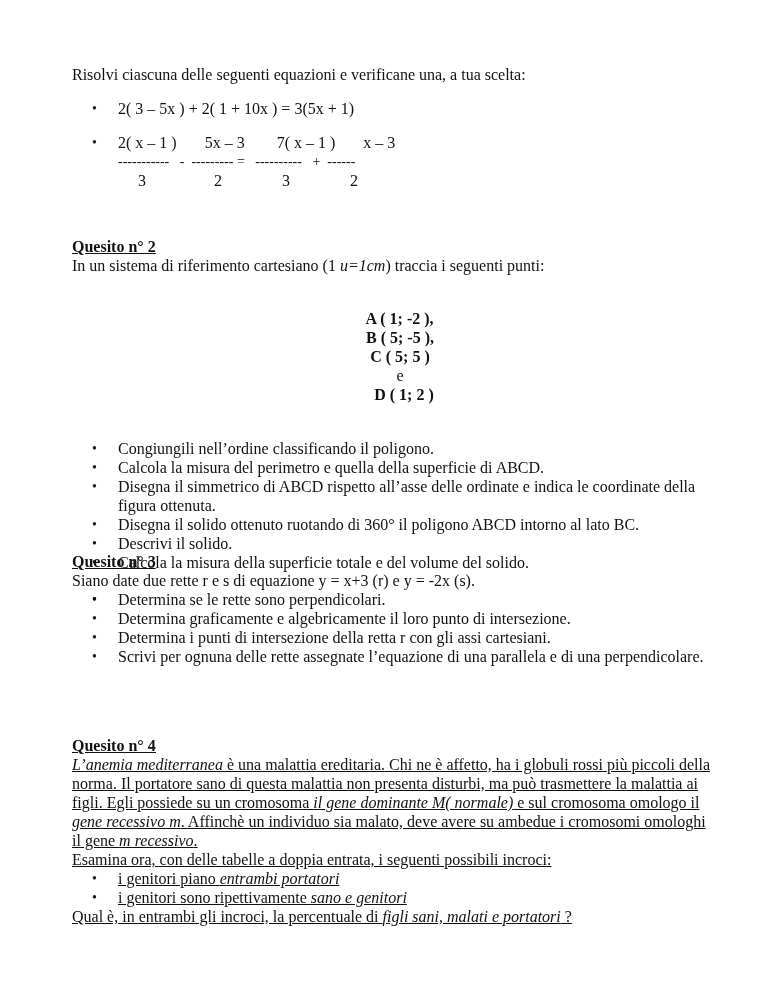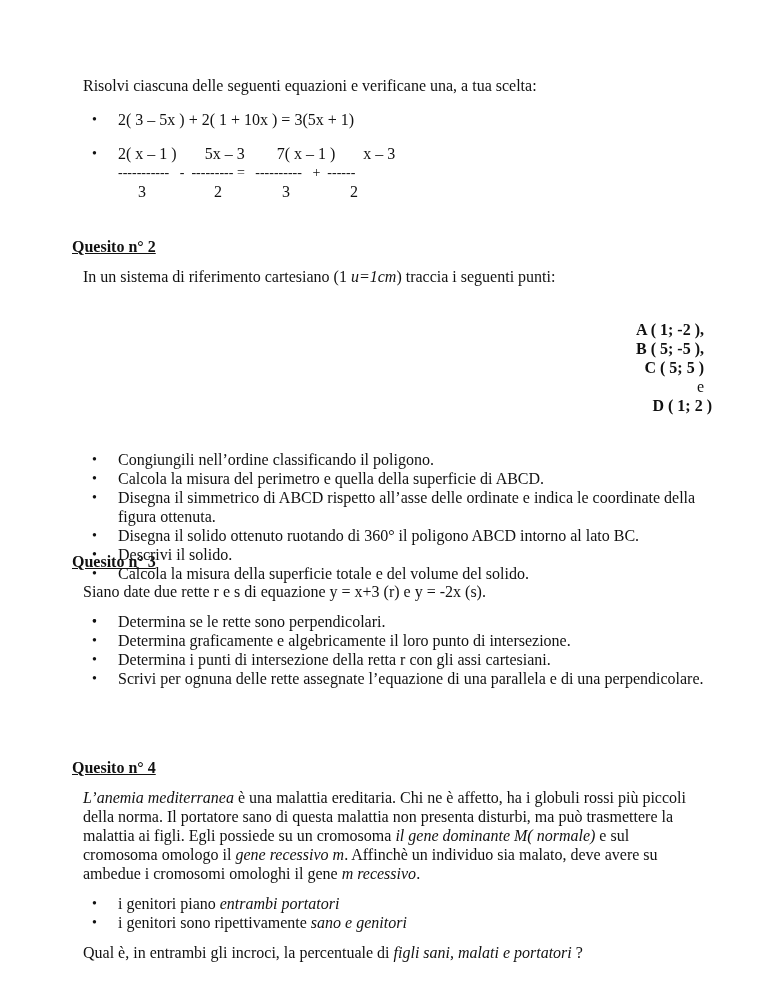--- a/index.html
+++ b/index.html
@@ -23,21 +23,21 @@
       top: 0;
       width: 640px;
     }
     .heading {
       font-weight: bold;
       text-decoration: underline;
       margin: 0;
       line-height: 19px;
     }
     .para {
-      margin: 11px;
+      margin: 0;
       line-height: 19px;
     }
     .blist {
       list-style: none;
       margin: 0;
       padding: 0;
     }
     .blist li {
       position: relative;
       padding-left: 46px;
@@ -51,21 +51,21 @@
     }
     .eq-line { white-space: pre; }
     .frac {
       position: relative;
       padding-left: 46px;
       white-space: pre;
       line-height: 19px;
     }
     .points {
       font-weight: bold;
-      text-align: right;
+      text-align: center;
       white-space: pre;
       line-height: 19px;
     }
     .points .conj { font-weight: normal; }
     em { font-style: italic; text-align: right; }
   </style>
 </head>
 <body>
 
 <div class="page">
@@ -111,23 +111,24 @@
     <p class="para">Siano date due rette r e s di equazione y = x+3 (r) e y = -2x (s).</p>
     <ul class="blist">
       <li><span class="bullet">•</span></li>
       <li><span class="bullet">•</span><span>Determina se le rette sono perpendicolari.</span></li>
       <li><span class="bullet">•</span><span>Determina graficamente e algebricamente il loro punto di intersezione.</span></li>
       <li><span class="bullet">•</span><span>Determina i punti di intersezione della retta r con gli assi cartesiani.</span></li>
       <li><span class="bullet">•</span><span>Scrivi per ognuna delle rette assegnate l’equazione di una parallela e di una perpendicolare.</span></li>
     </ul>
   </section>
 
-  <section style="position:absolute; top:758px; left:0; width:640px;">
+  <section style="position:absolute; top:736px; left:0; width:640px;text-decoration:underline;">
     <p class="heading">Quesito n° 4</p>
     <p class="para"><em>L’anemia mediterranea</em><span> è una malattia ereditaria. Chi ne è affetto, ha i globuli rossi più piccoli della norma. Il portatore sano di questa malattia non presenta disturbi, ma può trasmettere la malattia ai figli. Egli possiede su un cromosoma </span><em>il gene dominante M( normale)</em><span> e sul cromosoma omologo il </span><em>gene recessivo m</em><span>.  Affinchè un individuo sia malato, deve avere su ambedue i cromosomi omologhi il gene </span><em>m recessivo</em><span>.</span></p>
+    <p class="para">Esamina ora, con delle tabelle a doppia entrata,  i seguenti possibili incroci:</p>
     <ul class="blist">
       <li><span class="bullet">•</span><span>i genitori piano </span><em>entrambi portatori</em></li>
       <li><span class="bullet">•</span><span>i genitori sono ripettivamente </span><em>sano e genitori</em></li>
     </ul>
     <p class="para"><span>Qual è, in entrambi gli incroci, la percentuale di </span><em>figli sani, malati e portatori</em><span> ?</span></p>
   </section>
 
 </div>
 
 </body></html>

